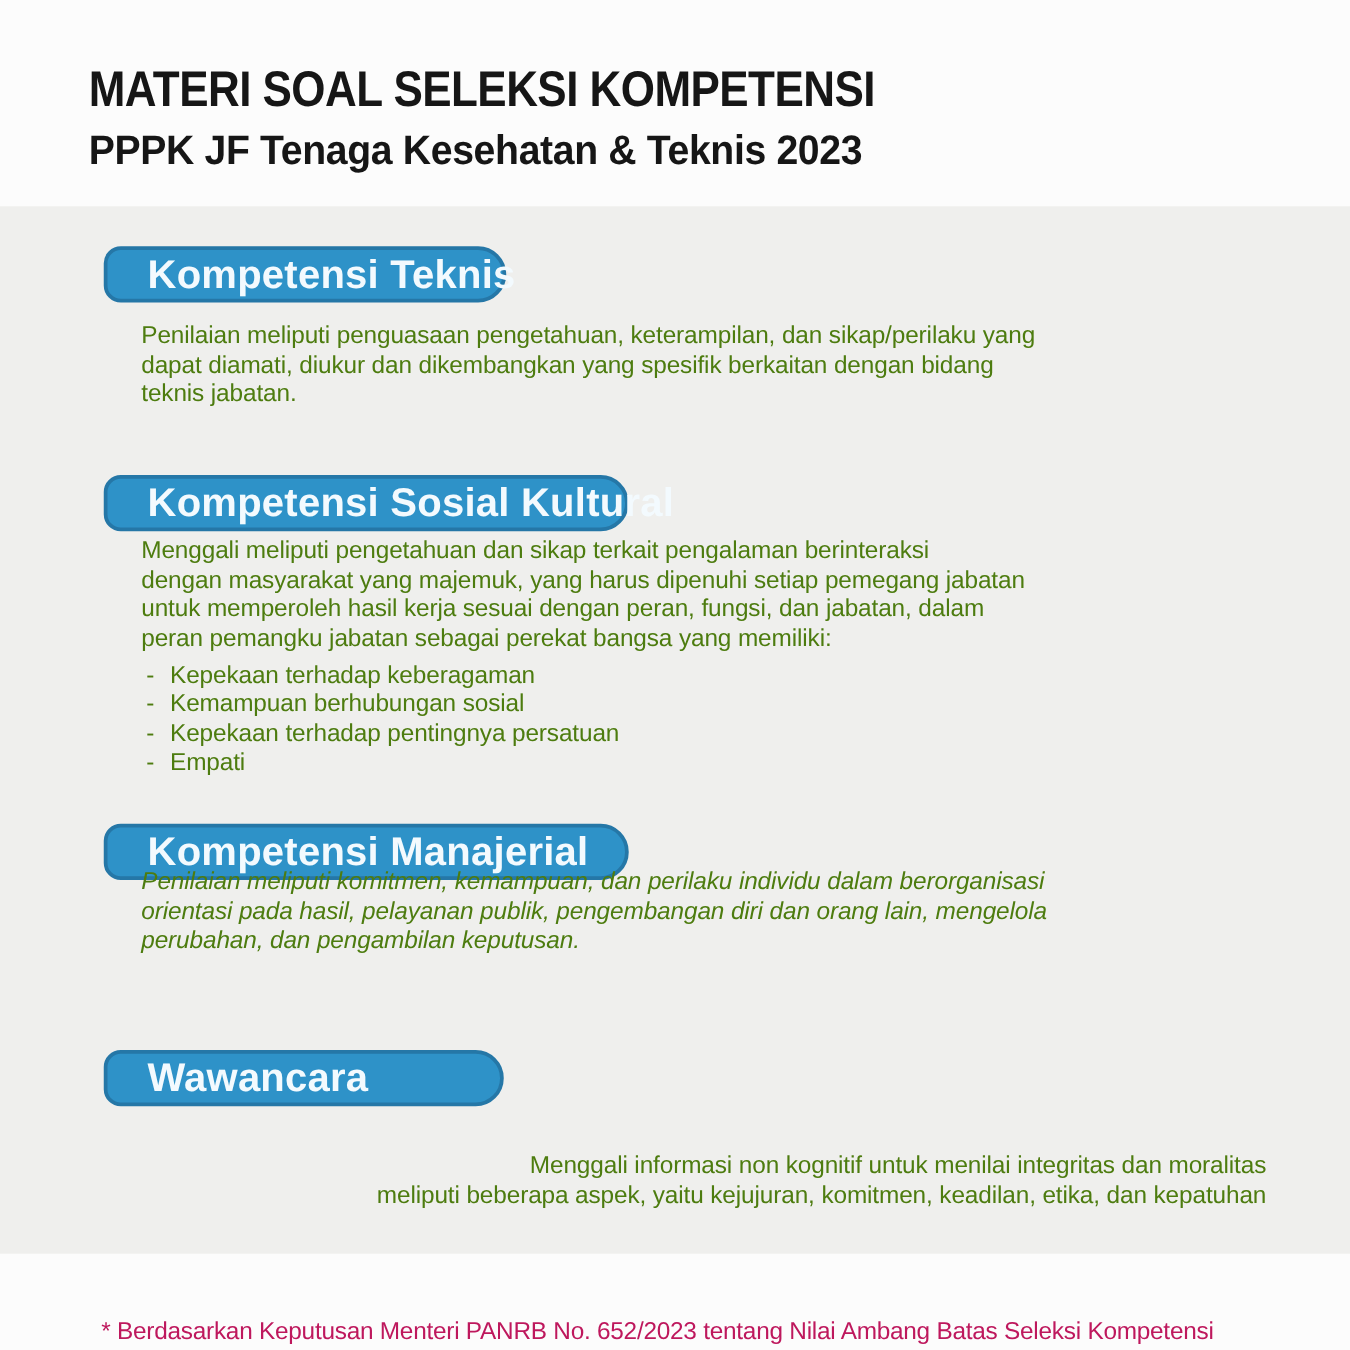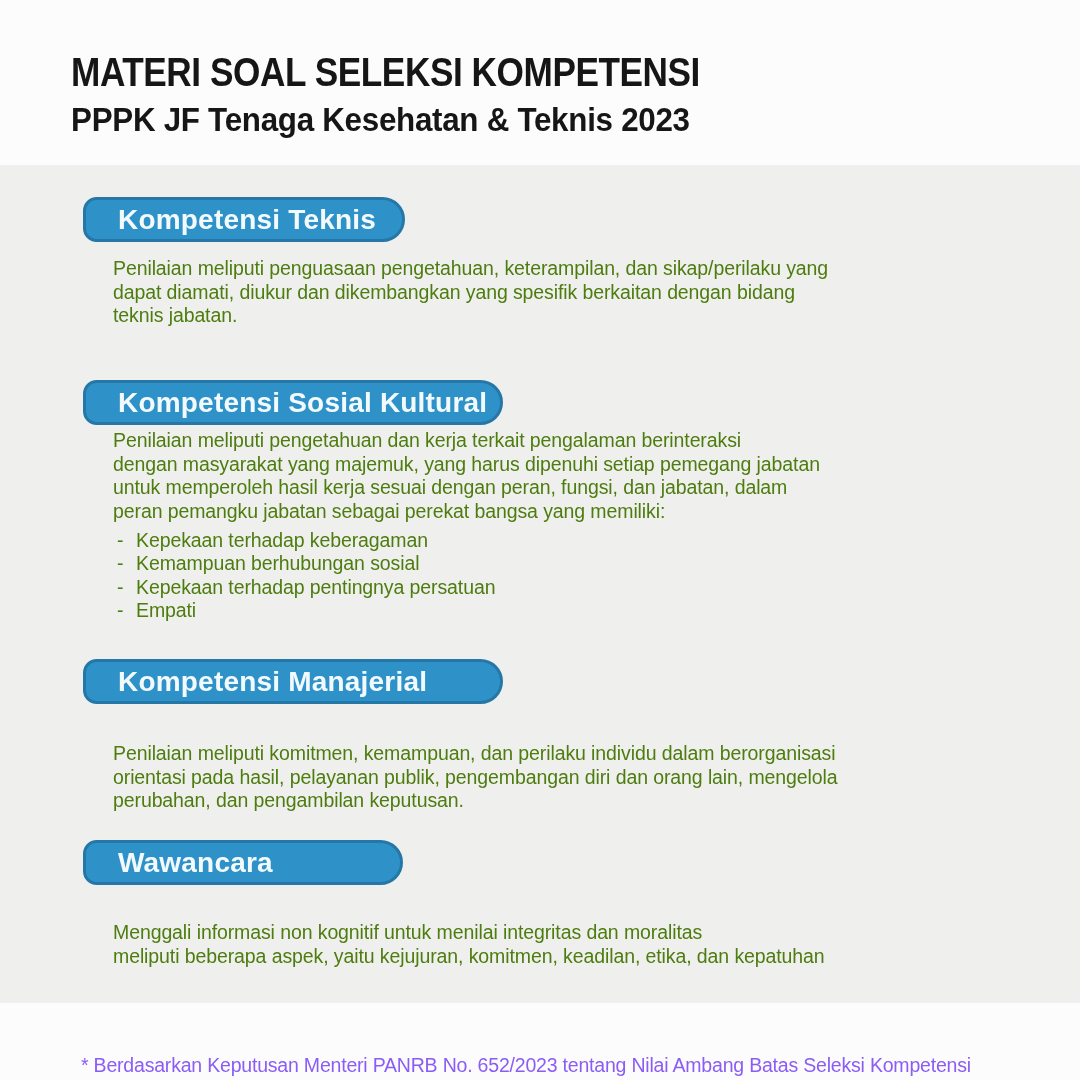--- a/index.html
+++ b/index.html
@@ -45,21 +45,21 @@
     box-sizing: border-box;
     background: #2e92c8;
     border: 3px solid #2577a7;
     border-radius: 14px 23px 23px 14px;
     display: flex;
     align-items: center;
     padding-left: 32px;
   }
   .badge-label {
     color: #f3fafe;
-    font-size: 28px;
+    font-size: 32px;
     font-weight: 700;
     letter-spacing: 0.2px;
     white-space: nowrap;
   }
   .body-block {
     position: absolute;
     left: 113px;
     width: 900px;
     color: #4d7c0f;
     font-size: 19.5px;
@@ -71,21 +71,21 @@
     list-style: none;
     margin: 6px 0 0 0;
     padding: 0 0 0 4px;
   }
   .bullet-item { display: flex; line-height: 23.3px; }
   .bullet-marker { width: 19px; flex: 0 0 19px; }
   .footnote {
     position: absolute;
     left: 81px;
     top: 1054px;
-    color: #8b5cf6;
+    color: #be185d;
     font-size: 19.5px;
     letter-spacing: -0.2px;
     white-space: nowrap;
   }
 </style>
 </head>
 <body>
 
 <div class="page">
 
@@ -102,21 +102,21 @@
   <div class="body-block" style="top:257px;">
     <div class="body-line">Penilaian meliputi penguasaan pengetahuan, keterampilan, dan sikap/perilaku yang</div>
     <div class="body-line">dapat diamati, diukur dan dikembangkan yang spesifik berkaitan dengan bidang</div>
     <div class="body-line">teknis jabatan.</div>
   </div>
 
   <div class="badge" style="top:380px; width:420px;">
     <span class="badge-label">Kompetensi Sosial Kultural</span>
   </div>
   <div class="body-block" style="top:429px;">
-    <div class="body-line">Penilaian meliputi pengetahuan dan kerja terkait pengalaman berinteraksi</div>
+    <div class="body-line">Menggali meliputi pengetahuan dan sikap terkait pengalaman berinteraksi</div>
     <div class="body-line">dengan masyarakat yang majemuk, yang harus dipenuhi setiap pemegang jabatan</div>
     <div class="body-line">untuk memperoleh hasil kerja sesuai dengan peran, fungsi, dan jabatan, dalam</div>
     <div class="body-line">peran pemangku jabatan sebagai perekat bangsa yang memiliki:</div>
     <ul class="bullet-list">
       <li class="bullet-item">
         <span class="bullet-marker">-</span>
         <span>Kepekaan terhadap keberagaman</span>
       </li>
       <li class="bullet-item">
         <span class="bullet-marker">-</span>
@@ -129,29 +129,29 @@
       <li class="bullet-item">
         <span class="bullet-marker">-</span>
         <span>Empati</span>
       </li>
     </ul>
   </div>
 
   <div class="badge" style="top:659px; width:420px;">
     <span class="badge-label">Kompetensi Manajerial</span>
   </div>
-  <div class="body-block" style="top:742px;">
+  <div class="body-block" style="top:694px;font-style:italic;">
     <div class="body-line">Penilaian meliputi komitmen, kemampuan, dan perilaku individu dalam berorganisasi</div>
     <div class="body-line">orientasi pada hasil, pelayanan publik, pengembangan diri dan orang lain, mengelola</div>
     <div class="body-line">perubahan, dan pengambilan keputusan.</div>
   </div>
 
   <div class="badge" style="top:840px; width:320px;">
     <span class="badge-label">Wawancara</span>
   </div>
-  <div class="body-block" style="top:921px;">
+  <div class="body-block" style="top:921px;text-align:right;">
     <div class="body-line">Menggali informasi non kognitif untuk menilai integritas dan moralitas</div>
     <div class="body-line">meliputi beberapa aspek, yaitu kejujuran, komitmen, keadilan, etika, dan kepatuhan</div>
   </div>
 
   <div class="footnote">* Berdasarkan Keputusan Menteri PANRB No. 652/2023 tentang Nilai Ambang Batas Seleksi Kompetensi</div>
 
 </div>
 
 </body></html>

